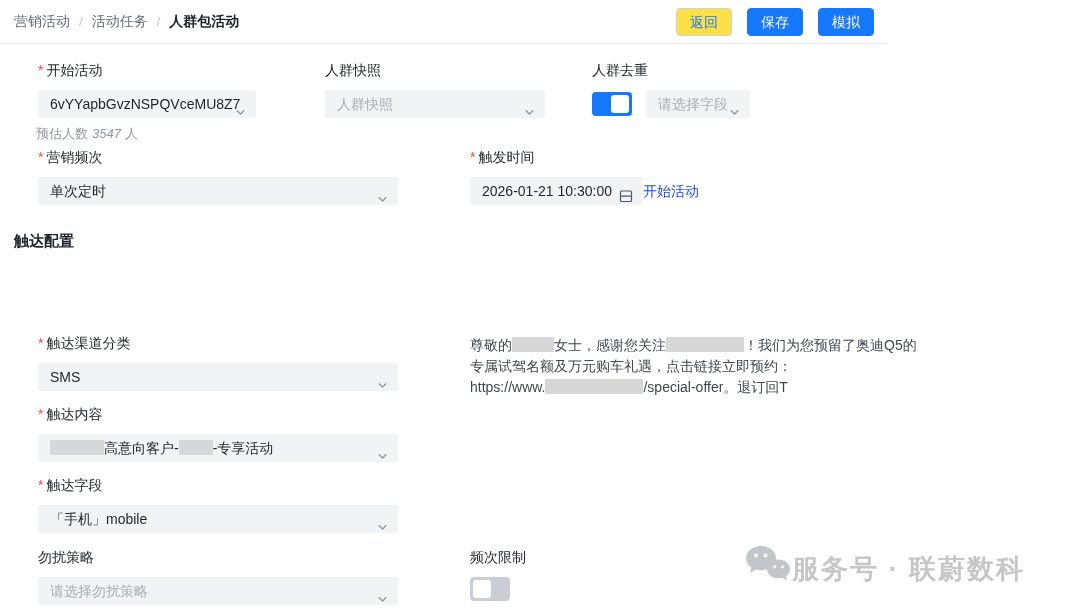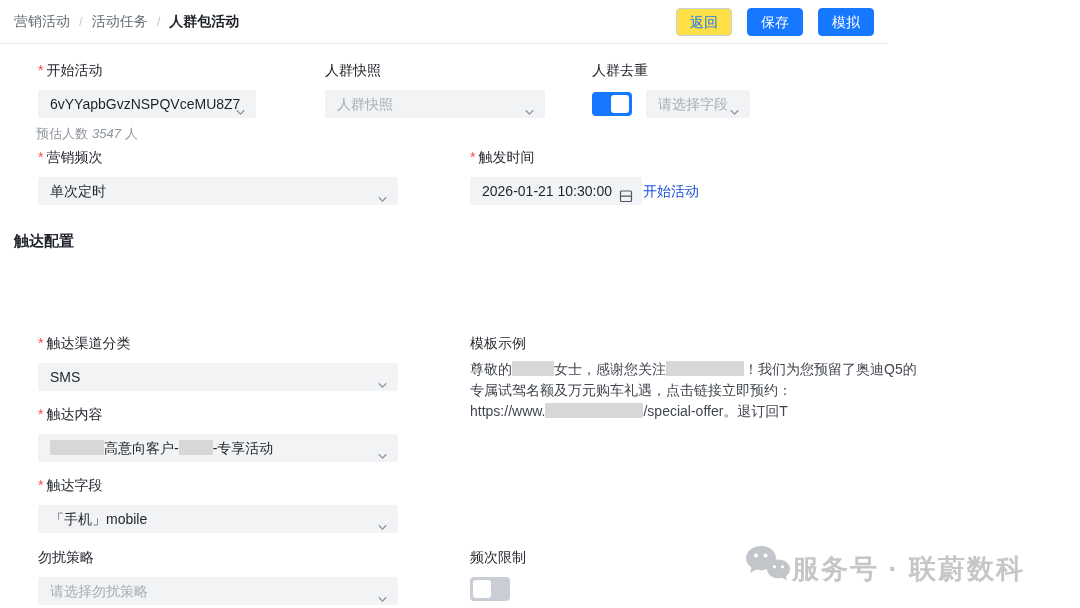--- a/index.html
+++ b/index.html
@@ -155,21 +155,20 @@
     <div class="f-label"><span class="req">*</span><span>触达渠道分类</span></div>
     <div class="select">
       <span>SMS</span>
       <span class="chev"><svg width="11" height="11" viewBox="0 0 11 11">
             <path d="M2.2 3.8 L5.5 7.1 L8.8 3.8" stroke="#8a919f" stroke-width="1.3" fill="none" stroke-linecap="round" stroke-linejoin="round"></path>
           </svg></span>
     </div>
   </div>
 
   <div class="group" style="left:470px; top:335px; width:430px;">
-    <div class="f-label" style="margin-bottom:6px;">模板示例</div>
     <div class="tpl-text">
       <div>
         <span>尊敬的</span><span class="redact" style="width:42px;"></span><span>女士，感谢您关注</span><span class="redact" style="width:78px;"></span><span>！我们为您预留了奥迪Q5的</span>
       </div>
       <div><span>专属试驾名额及万元购车礼遇，点击链接立即预约：</span></div>
       <div>
         <span>https://www.</span><span class="redact" style="width:98px;"></span><span>/special-offer。退订回T</span>
       </div>
     </div>
   </div>

